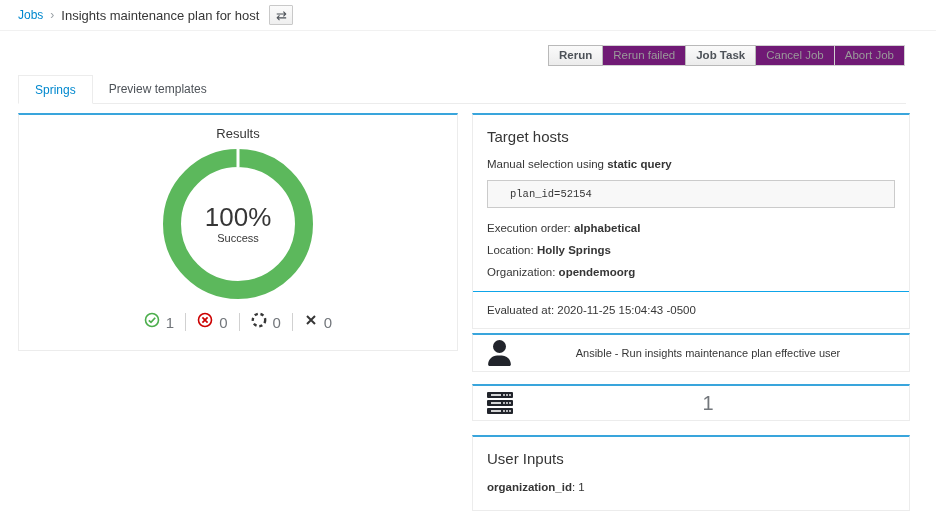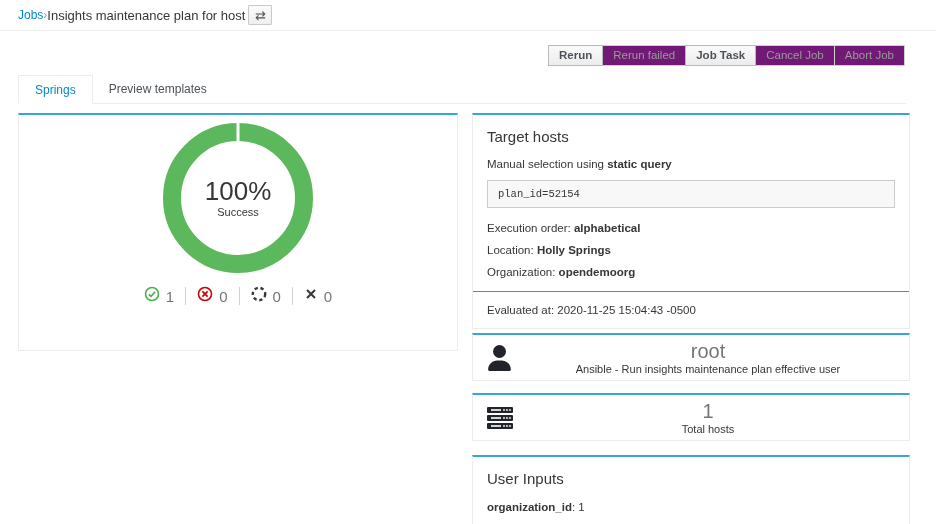--- a/index.html
+++ b/index.html
@@ -1,20 +1,20 @@
 <!DOCTYPE html>
 <html><head>
 <meta charset="utf-8">
 <style>
   * { box-sizing: border-box; margin: 0; padding: 0; }
   html, body { width: 936px; height: 524px; overflow: hidden; background: #fff;
     font-family: "Liberation Sans", sans-serif; color: #363636; }
 
   
-  .header { height: 31px; display: flex; align-items: center; 
+  .header { height: 31px; display: flex; align-items: center; gap: 7px;
     padding: 0 18px; border-bottom: 1px solid #f1f1f1; }
   .crumb-link { color: #0088ce; font-size: 12px; text-decoration: none; cursor: pointer; }
   .crumb-sep { color: #9aa0a5; font-size: 12px; }
   .crumb-title { color: #363636; font-size: 13px; }
   .switch-btn { margin-left: 3px; height: 20px; min-width: 24px; border: 1px solid #c9c9c9;
     background: linear-gradient(#fbfbfb, #efefef); border-radius: 1px; font-size: 13px;
     line-height: 17px; color: #4d5258; text-align: center; cursor: pointer; }
 
   
   .toolbar { display: flex; justify-content: flex-end; padding: 14px 31px 0 0; }
@@ -49,21 +49,21 @@
     border-right: 1px solid #d1d1d1; height: 18px; }
   .legend-item:last-child { border-right: none; }
   .legend-value { font-size: 15px; color: #72767b; }
 
   
   .right-col { flex: 1; display: flex; flex-direction: column; }
   .target-card { margin-bottom: 4px; }
   .card-body { padding: 13px 14px 3px; }
   .card-h2 { font-size: 15px; font-weight: 400; color: #363636; margin-bottom: 13px; }
   .selection-line { font-size: 11.5px; margin-bottom: 10px; }
-  .query-box { border: 1px solid #cbcbcb; background: #f8f8f8; padding: 7px 10px;
+  .query-box { border: 1px solid #cbcbcb; background: #f8f8f8; padding: 7px 22px;
     font-family: "Liberation Mono", "DejaVu Sans Mono", monospace; font-size: 10.5px;
     color: #363636; margin-bottom: 14px; }
   .detail-row { font-size: 11.5px; margin-bottom: 10px; }
   .card-footer { border-top: 1px solid #0ea5e9; padding: 12px 14px; font-size: 11.5px; }
 
   .stat-card { display: flex; align-items: center; padding: 5px 14px; }
   .stat-card.user { margin-bottom: 12px; }
   .stat-card.hosts { margin-bottom: 14px; }
   .stat-icon { width: 34px; display: flex; align-items: center; }
   .stat-text { flex: 1; text-align: center; }
@@ -93,20 +93,21 @@
 </div>
 
 <div class="tabs-row">
   <div class="tab active">Springs</div>
   <div class="tab">Preview templates</div>
 </div>
 
 <div class="content">
 
   <div class="card results-card">
+    <div class="card-title">Results</div>
     <div class="donut-wrap">
       <div class="donut-ring"></div>
       <div class="donut-notch"></div>
       <div class="donut-center">
         <div class="donut-percent">100%</div>
         <div class="donut-sublabel">Success</div>
       </div>
     </div>
     <div class="legend">
       <div class="legend-item">
@@ -164,21 +165,20 @@
       <div class="card-footer">Evaluated at: 2020-11-25 15:04:43 -0500</div>
     </div>
 
     <div class="card stat-card user">
       <div class="stat-icon">
         <svg width="25" height="26" viewBox="0 0 448 512">
             <path fill="#21242b" d="M224 256a128 128 0 1 0 0-256 128 128 0 0 0 0 256zm-45.7 48C80 304 0 384 0 482.3 0 498.7 13.3 512 29.7 512h388.6c16.4 0 29.7-13.3 29.7-29.7C448 384 368 304 269.7 304h-91.4z"></path>
           </svg>
       </div>
       <div class="stat-text">
-        <div class="stat-value">root</div>
         <div class="stat-label">Ansible - Run insights maintenance plan effective user</div>
       </div>
     </div>
 
     <div class="card stat-card hosts">
       <div class="stat-icon">
         <svg width="26" height="24" viewBox="0 0 26 24">
           <g fill="#21242b">
             <rect x="0" y="1" width="26" height="6" rx="1"></rect>
             <rect x="0" y="9" width="26" height="6" rx="1"></rect>
@@ -195,21 +195,20 @@
               <circle cx="23" cy="12" r="0.9"></circle>
             <rect x="4" y="19.2" width="10" height="1.6"></rect>
               <circle cx="17" cy="20" r="0.9"></circle>
               <circle cx="20" cy="20" r="0.9"></circle>
               <circle cx="23" cy="20" r="0.9"></circle>
           </g>
         </svg>
       </div>
       <div class="stat-text">
         <div class="stat-value">1</div>
-        <div class="stat-label">Total hosts</div>
       </div>
     </div>
 
     <div class="card inputs-card">
       <div class="card-body">
         <div class="card-h2">User Inputs</div>
         <div class="input-row"><b>organization_id</b><span>: 1</span></div>
 
       </div>
     </div>

